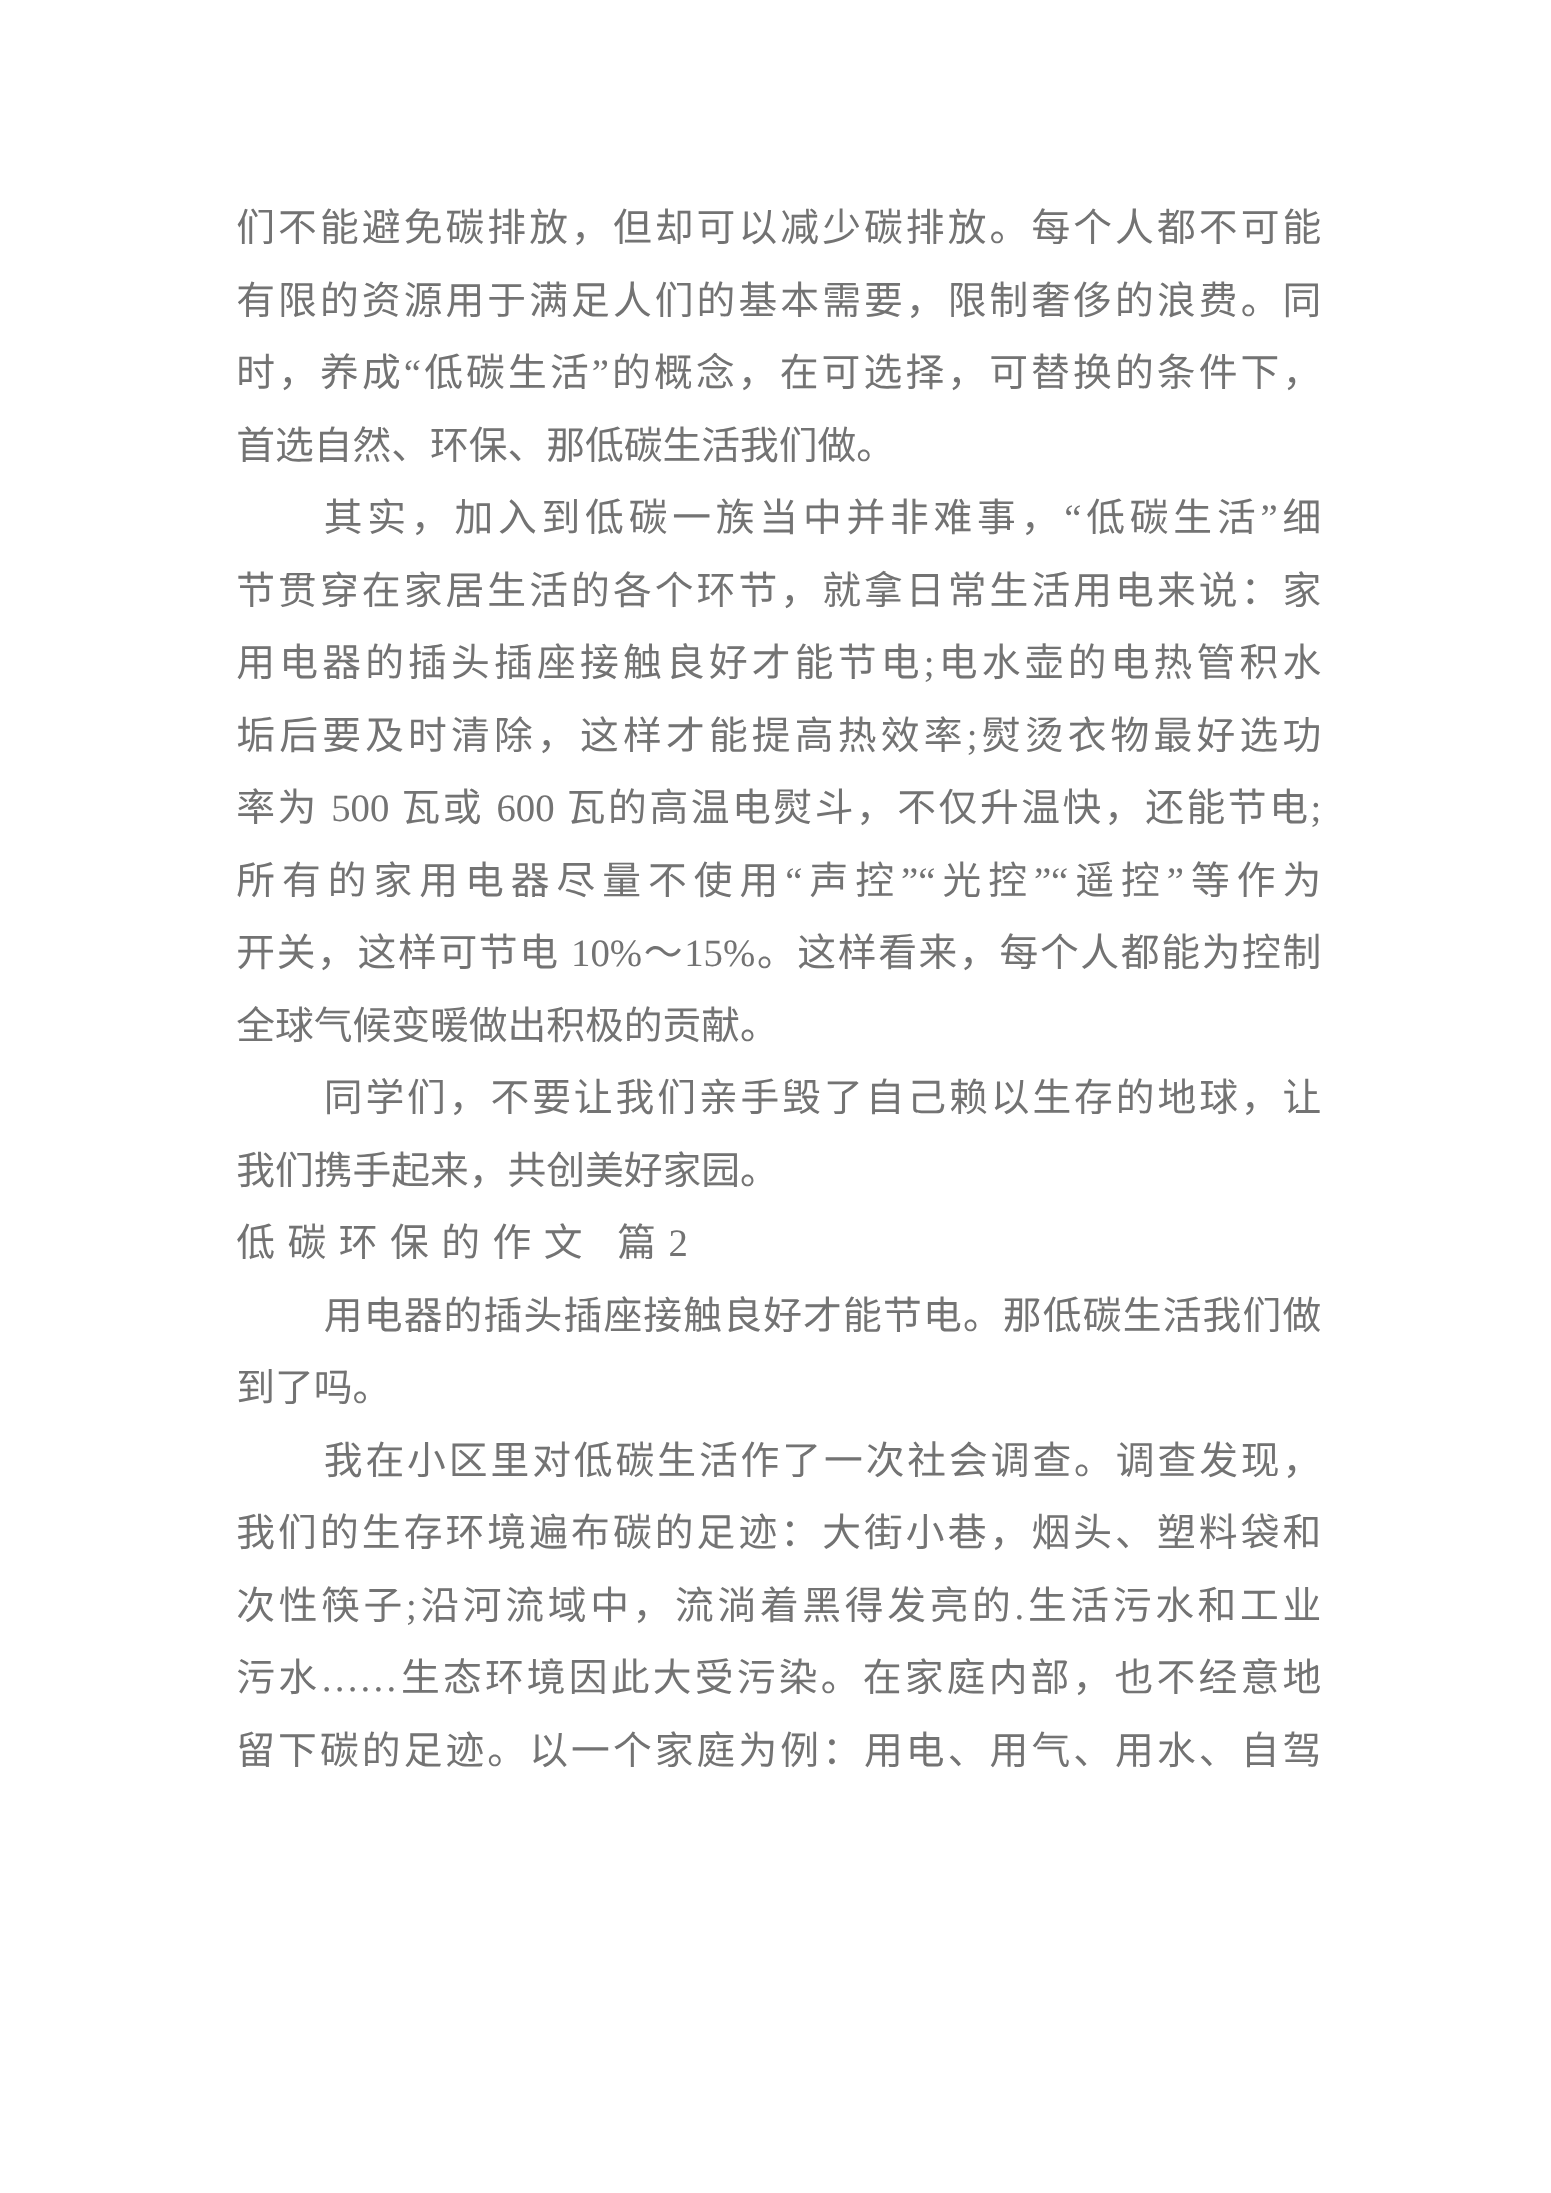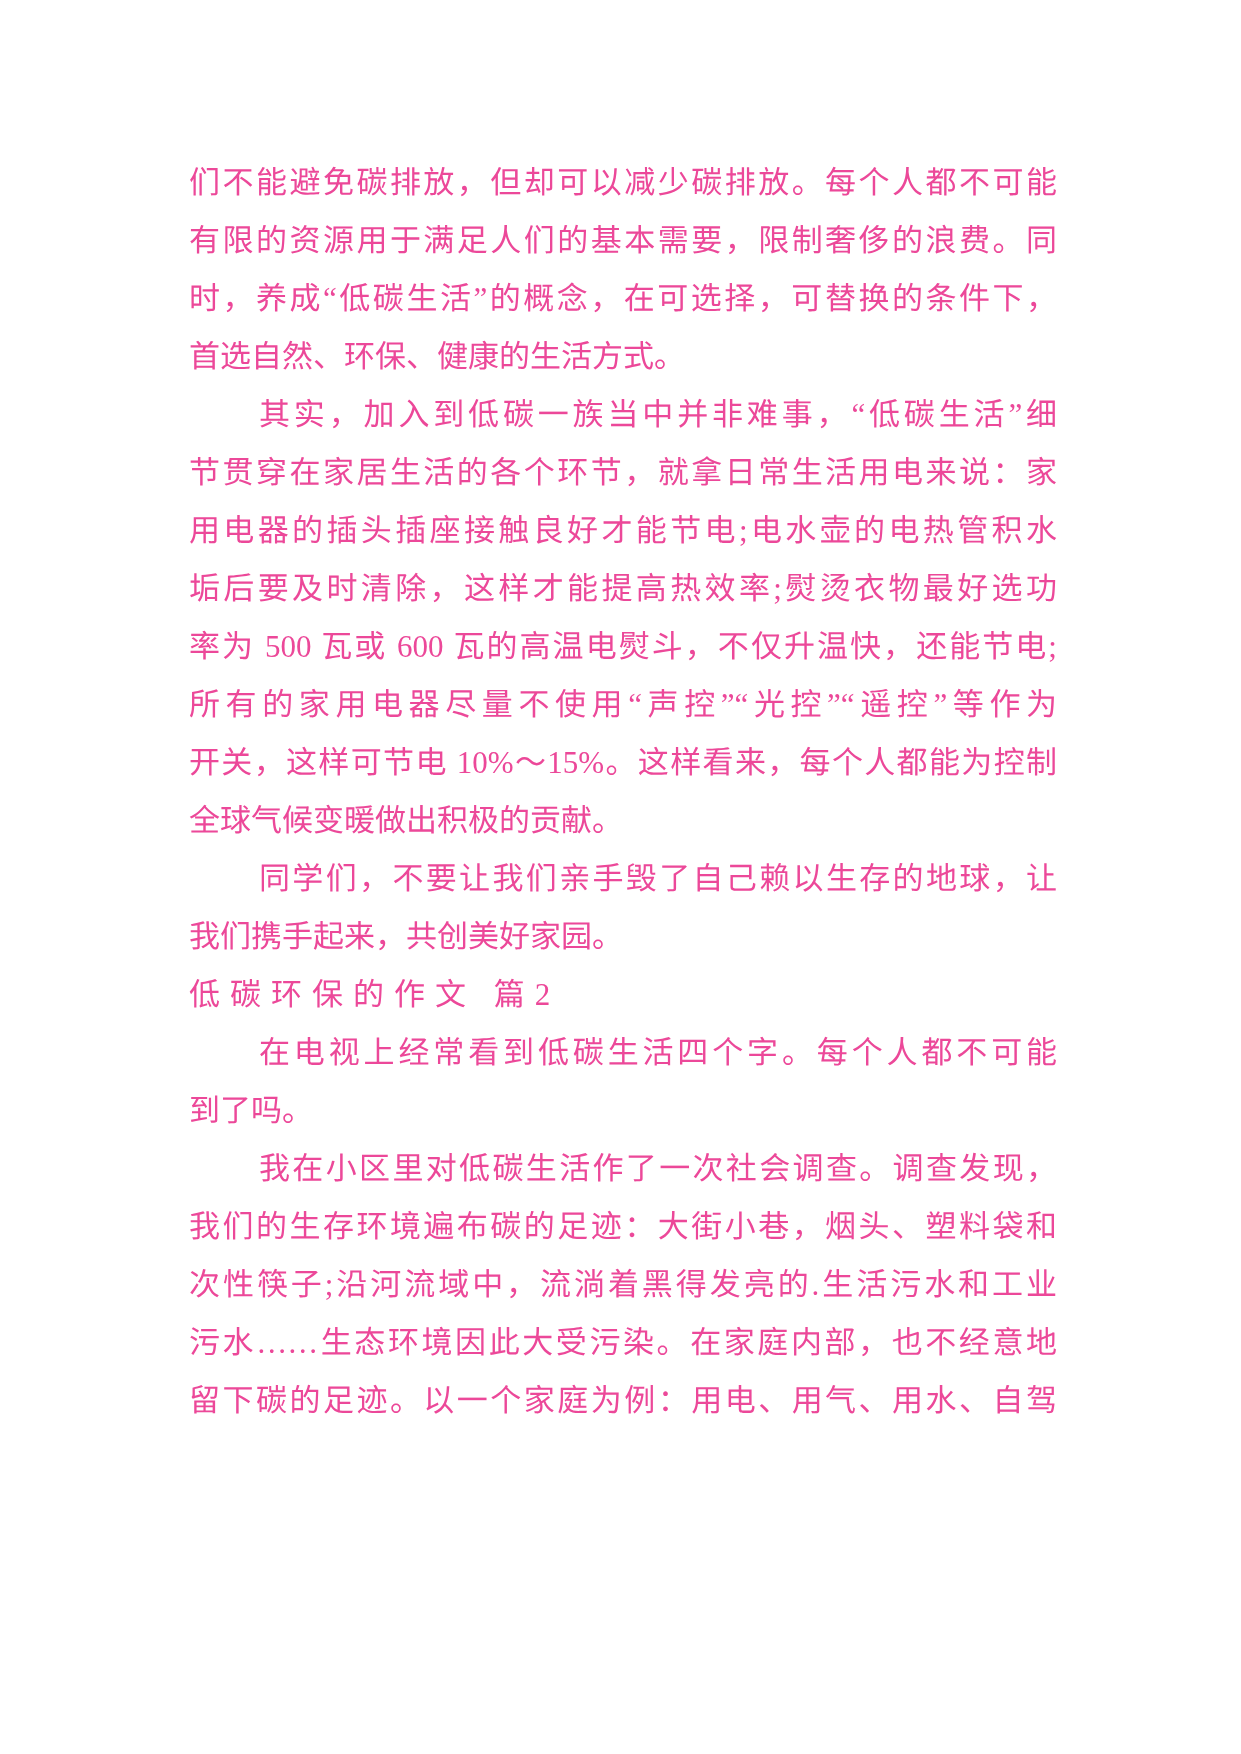--- a/index.html
+++ b/index.html
@@ -42,37 +42,37 @@
     letter-spacing: 10px;
   }
   .line.indent {
     text-indent: 70px;
   }
 </style>
 </head>
 <body style="background: rgb(255, 255, 255);">
 
 <div class="page">
-  <div class="text-block" id="text-block" style="color: #ec4899;">
+  <div class="text-block" id="text-block" style="color: #737373;">
       <div class="line full">们不能避免碳排放，但却可以减少碳排放。每个人都不可能</div>
       <div class="line full">有限的资源用于满足人们的基本需要，限制奢侈的浪费。同</div>
       <div class="line full">时，养成“低碳生活”的概念，在可选择，可替换的条件下，</div>
-      <div class="line end">首选自然、环保、健康的生活方式。</div>
+      <div class="line end">首选自然、环保、那低碳生活我们做。</div>
       <div class="line full indent">其实，加入到低碳一族当中并非难事，“低碳生活”细</div>
       <div class="line full">节贯穿在家居生活的各个环节，就拿日常生活用电来说：家</div>
       <div class="line full">用电器的插头插座接触良好才能节电;电水壶的电热管积水</div>
       <div class="line full">垢后要及时清除，这样才能提高热效率;熨烫衣物最好选功</div>
       <div class="line full">率为 500 瓦或 600 瓦的高温电熨斗，不仅升温快，还能节电;</div>
       <div class="line full">所有的家用电器尽量不使用“声控”“光控”“遥控”等作为</div>
       <div class="line full">开关，这样可节电 10%～15%。这样看来，每个人都能为控制</div>
       <div class="line end">全球气候变暖做出积极的贡献。</div>
       <div class="line full indent">同学们，不要让我们亲手毁了自己赖以生存的地球，让</div>
       <div class="line end">我们携手起来，共创美好家园。</div>
       <div class="line heading">低碳环保的作文 篇2</div>
-      <div class="line full indent">在电视上经常看到低碳生活四个字。每个人都不可能</div>
+      <div class="line full indent">用电器的插头插座接触良好才能节电。那低碳生活我们做</div>
       <div class="line end">到了吗。</div>
       <div class="line full indent">我在小区里对低碳生活作了一次社会调查。调查发现，</div>
       <div class="line full">我们的生存环境遍布碳的足迹：大街小巷，烟头、塑料袋和</div>
       <div class="line full">次性筷子;沿河流域中，流淌着黑得发亮的.生活污水和工业</div>
       <div class="line full">污水……生态环境因此大受污染。在家庭内部，也不经意地</div>
       <div class="line full">留下碳的足迹。以一个家庭为例：用电、用气、用水、自驾</div>
     </div>
 </div>
 
 </body></html>

